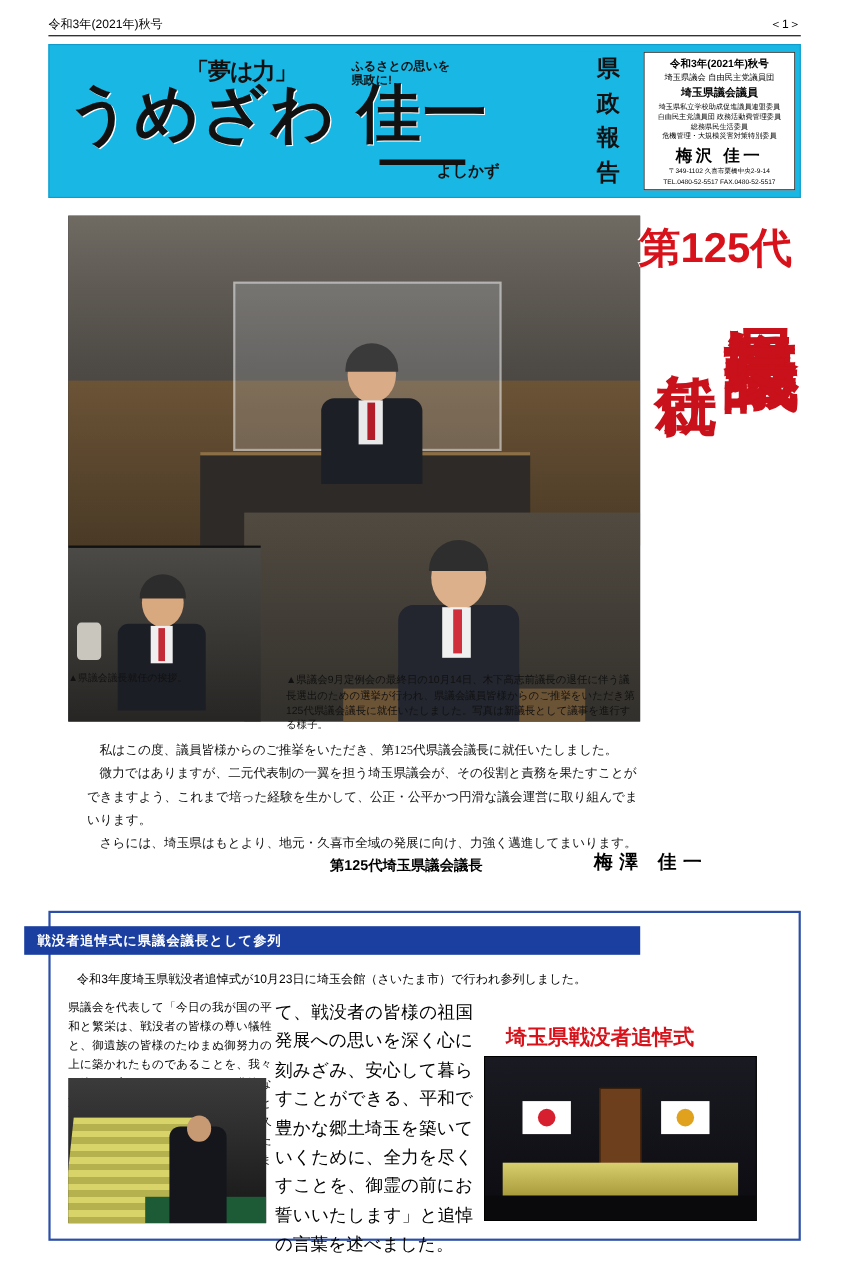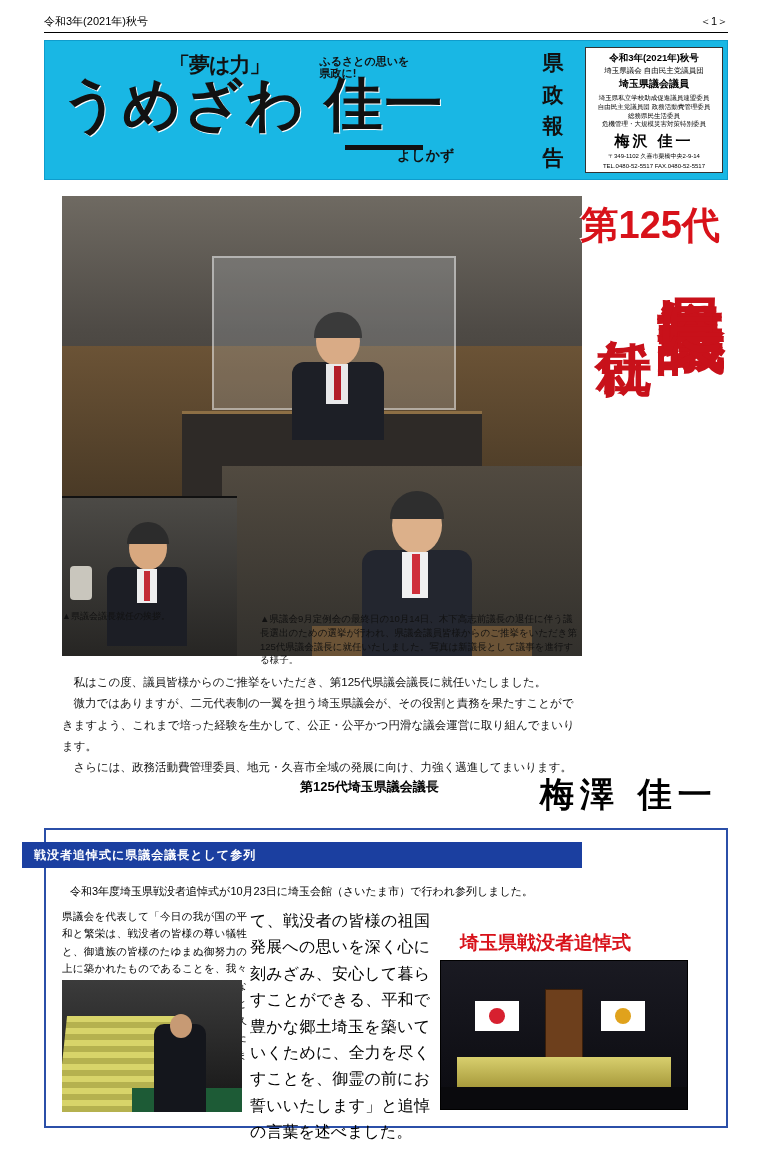--- a/index.html
+++ b/index.html
@@ -65,23 +65,23 @@
   .cap-right{position:absolute;left:260px;top:612px;width:320px;font-size:9.5px;line-height:1.45;color:#111;}
 
   
   .vtitle{position:absolute;left:520px;top:200px;width:210px;height:560px;}
   .v-125{position:absolute;right:10px;top:0;font-size:38px;font-weight:bold;color:#d8121a;letter-spacing:0;text-shadow:2px 2px 0 #fff,-1px -1px 0 #fff;}
   .v-col1{position:absolute;right:4px;top:44px;width:72px;font-size:68px;font-weight:bold;color:#c8111a;line-height:0.98;text-align:center;writing-mode:vertical-rl;text-orientation:upright;letter-spacing:2px;text-shadow:2px 2px 0 #fff,-2px -2px 0 #fff;}
   .v-col2{position:absolute;right:78px;top:96px;width:62px;font-size:56px;font-weight:bold;color:#c8111a;line-height:1;text-align:center;writing-mode:vertical-rl;text-orientation:upright;text-shadow:2px 2px 0 #fff,-2px -2px 0 #fff;}
 
   
   .bodytext{position:absolute;left:62px;top:672px;width:522px;font-size:11.5px;line-height:1.85;color:#111;}
-  .bodytext p{margin:0 0 0 0;text-indent:1em;}
+  .bodytext p{margin:0 0 0 17px;text-indent:1em;font-family:Liberation Serif, serif;}
   .sig-title{position:absolute;left:300px;top:778px;font-size:13px;font-weight:bold;}
-  .sig-name{position:absolute;left:540px;top:772px;font-size:34px;font-family:"DejaVu Serif",serif;font-weight:bold;letter-spacing:6px;}
+  .sig-name{position:absolute;left:540px;top:772px;font-size:17px;font-family:"DejaVu Serif",serif;font-weight:bold;letter-spacing:6px;}
 
   
   .section{position:absolute;left:44px;top:828px;width:684px;height:300px;border:2px solid #2b4fa8;box-sizing:border-box;background:#fff;}
   .sec-head{position:absolute;left:22px;top:842px;width:560px;height:26px;background:#1b3fa0;display:flex;align-items:center;padding-left:12px;box-sizing:border-box;}
   .sec-head span{color:#fff;font-size:12px;font-weight:bold;letter-spacing:1px;}
   .sec-lead{position:absolute;left:70px;top:882px;width:620px;font-size:11px;line-height:1.7;}
   .sec-body{position:absolute;left:250px;top:908px;width:180px;font-size:16px;line-height:1.65;text-align:justify;}
   .sec-body2{position:absolute;left:62px;top:908px;width:185px;font-size:10.5px;line-height:1.65;text-align:justify;}
 
   .photo2{position:absolute;left:62px;top:980px;width:180px;height:132px;background:linear-gradient(180deg,#3b3b3b 0%,#161616 100%);overflow:hidden;}
@@ -182,21 +182,21 @@
 
   <div class="vtitle">
     <div class="v-125">第125代</div>
     <div class="v-col1">県議会議長に</div>
     <div class="v-col2">就任</div>
   </div>
 
   <div class="bodytext">
     <p>私はこの度、議員皆様からのご推挙をいただき、第125代県議会議長に就任いたしました。</p>
     <p>微力ではありますが、二元代表制の一翼を担う埼玉県議会が、その役割と責務を果たすことができますよう、これまで培った経験を生かして、公正・公平かつ円滑な議会運営に取り組んでまいります。</p>
-    <p>さらには、政務活動費管理委員、地元・久喜市全域の発展に向け、力強く邁進してまいります。</p>
+    <p>さらには、埼玉県はもとより、地元・久喜市全域の発展に向け、力強く邁進してまいります。</p>
   </div>
   <div class="sig-title">第125代埼玉県議会議長</div>
   <div class="sig-name">梅澤 佳一</div>
 
   <div class="section"></div>
   <div class="sec-head">
     <span>戦没者追悼式に県議会議長として参列</span>
   </div>
   <div class="sec-lead">令和3年度埼玉県戦没者追悼式が10月23日に埼玉会館（さいたま市）で行われ参列しました。</div>
   <div class="sec-body2">県議会を代表して「今日の我が国の平和と繁栄は、戦没者の皆様の尊い犠牲と、御遺族の皆様のたゆまぬ御努力の上に築かれたものであることを、我々は決して忘れてはなりません。悲惨な戦争から学んだ教訓を風化させることなく、平和の尊さを後世に伝え、永久に守っていくことが、今を生きる私たちに課せられた重大な責務であります。ここに改め</div>

